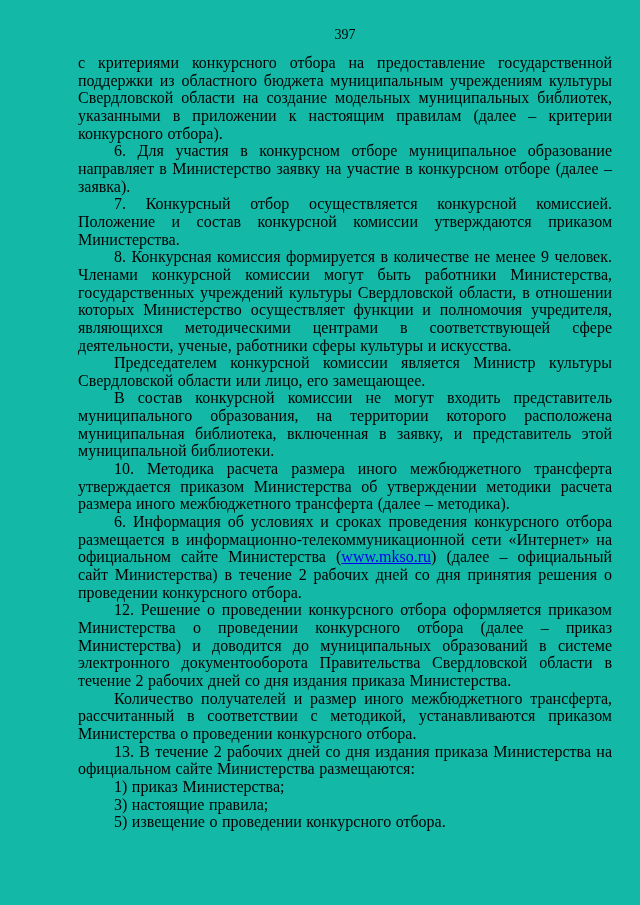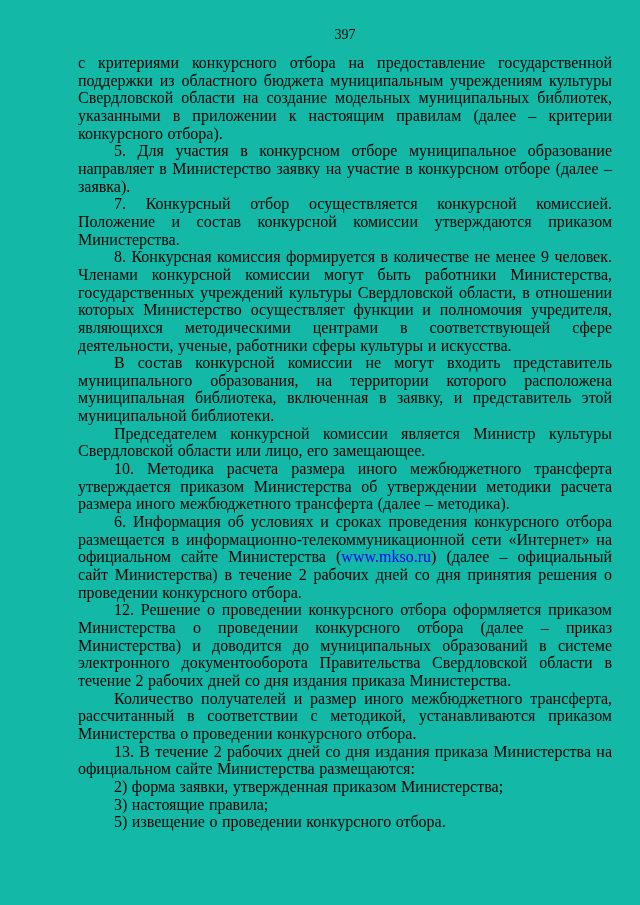--- a/index.html
+++ b/index.html
@@ -28,56 +28,57 @@
     font-size: 16px;
     line-height: 17.65px;
     text-align: justify;
     word-spacing: 0.5px;
   }
   .content p.indent {
     text-indent: 36px;
   }
   .doc-link {
     color: #0000EE;
+    text-decoration: underline;
     cursor: pointer;
   }
 </style>
 </head>
 <body>
 
 <div class="page">
 
   <div class="page-number">397</div>
 
   <div class="content">
 
     <p>с критериями конкурсного отбора на предоставление государственной поддержки из областного бюджета муниципальным учреждениям культуры Свердловской области на создание модельных муниципальных библиотек, указанными в приложении к настоящим правилам (далее – критерии конкурсного отбора).</p>
 
-    <p class="indent">5. Для участия в конкурсном отборе муниципальное образование направляет в Министерство заявку на участие в конкурсном отборе (далее – заявка).</p>
+    <p class="indent">6. Для участия в конкурсном отборе муниципальное образование направляет в Министерство заявку на участие в конкурсном отборе (далее – заявка).</p>
 
     <p class="indent">7. Конкурсный отбор осуществляется конкурсной комиссией. Положение и состав конкурсной комиссии утверждаются приказом Министерства.</p>
 
     <p class="indent">8. Конкурсная комиссия формируется в количестве не менее 9 человек. Членами конкурсной комиссии могут быть работники Министерства, государственных учреждений культуры Свердловской области, в отношении которых Министерство осуществляет функции и полномочия учредителя, являющихся методическими центрами в соответствующей сфере деятельности, ученые, работники сферы культуры и искусства.</p>
 
+    <p class="indent">Председателем конкурсной комиссии является Министр культуры Свердловской области или лицо, его замещающее.</p>
+
     <p class="indent">В состав конкурсной комиссии не могут входить представитель муниципального образования, на территории которого расположена муниципальная библиотека, включенная в заявку, и представитель этой муниципальной библиотеки.</p>
-
-    <p class="indent">Председателем конкурсной комиссии является Министр культуры Свердловской области или лицо, его замещающее.</p>
 
 
     <p class="indent">10. Методика расчета размера иного межбюджетного трансферта утверждается приказом Министерства об утверждении методики расчета размера иного межбюджетного трансферта (далее – методика).</p>
 
     <p class="indent"><span>6. Информация об условиях и сроках проведения конкурсного отбора размещается в информационно-телекоммуникационной сети «Интернет» на официальном сайте Министерства (</span><span class="doc-link">www.mkso.ru</span><span>) (далее – официальный сайт Министерства) в течение 2 рабочих дней со дня принятия решения о проведении конкурсного отбора.</span></p>
 
     <p class="indent">12. Решение о проведении конкурсного отбора оформляется приказом Министерства о проведении конкурсного отбора (далее – приказ Министерства) и доводится до муниципальных образований в системе электронного документооборота Правительства Свердловской области в течение 2 рабочих дней со дня издания приказа Министерства.</p>
 
     <p class="indent">Количество получателей и размер иного межбюджетного трансферта, рассчитанный в соответствии с методикой, устанавливаются приказом Министерства о проведении конкурсного отбора.</p>
 
     <p class="indent">13. В течение 2 рабочих дней со дня издания приказа Министерства на официальном сайте Министерства размещаются:</p>
 
+    <p class="indent">1) приказ Министерства;</p>
 
-    <p class="indent">2) форма заявки, утвержденная приказом Министерства;</p>
 
     <p class="indent">3) настоящие правила;</p>
 
     <p class="indent">5) извещение о проведении конкурсного отбора.</p>
 
   </div>
 </div>
 
 </body></html>

